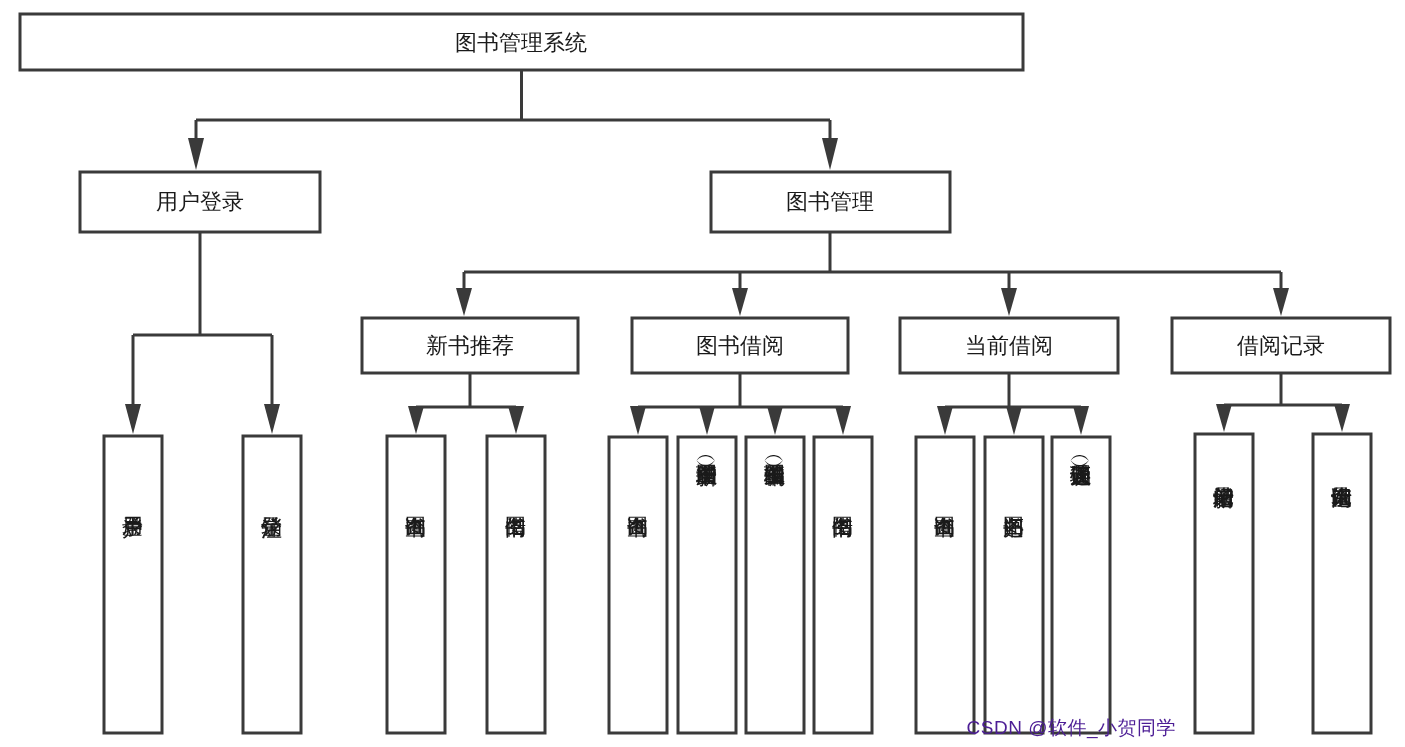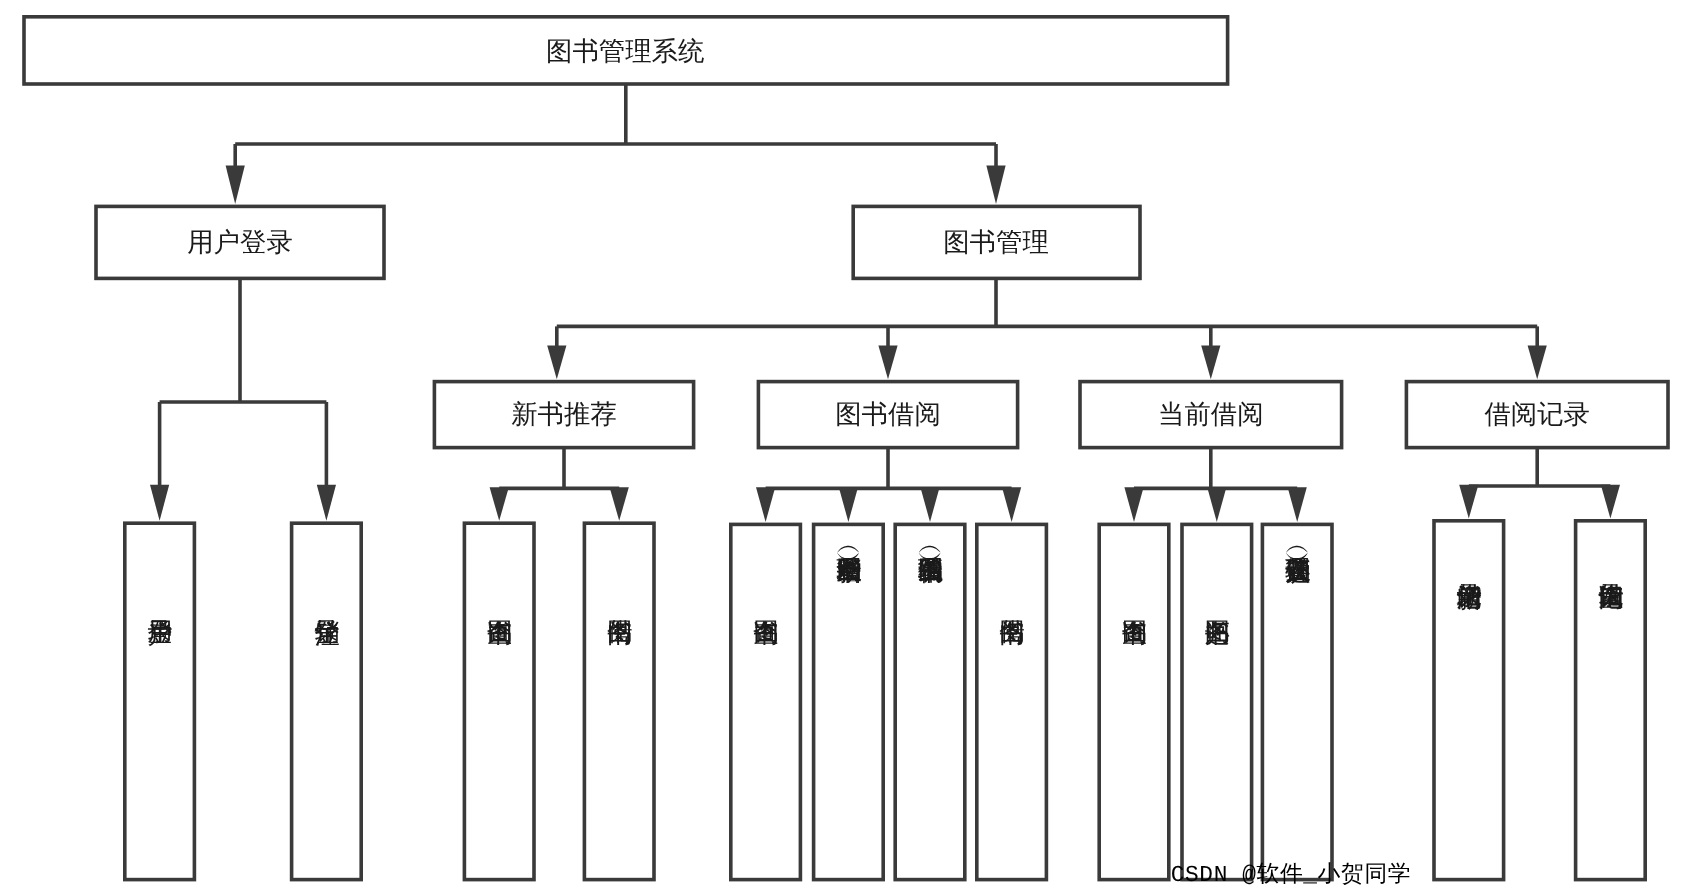--- a/index.html
+++ b/index.html
@@ -52,23 +52,23 @@
     font-size: 21px;
     fill: #1a1a1a;
     writing-mode: vertical-rl;
     text-orientation: upright;
     white-space: pre;
   }
   .watermark-text {
     position: absolute;
     right: 8px;
     bottom: 6px;
-    font-family: Liberation Mono, monospace;
+    font-family: Liberation Sans, sans-serif;
     font-size: 19px;
-    color: #000000;
+    color: #4c1d95;
     letter-spacing: 0.5px;
     user-select: none;
   }
 </style>
 </head>
 <body>
 
 <div id="diagram-root">
 
   <svg class="diagram-canvas" viewBox="0 0 1405 747">

